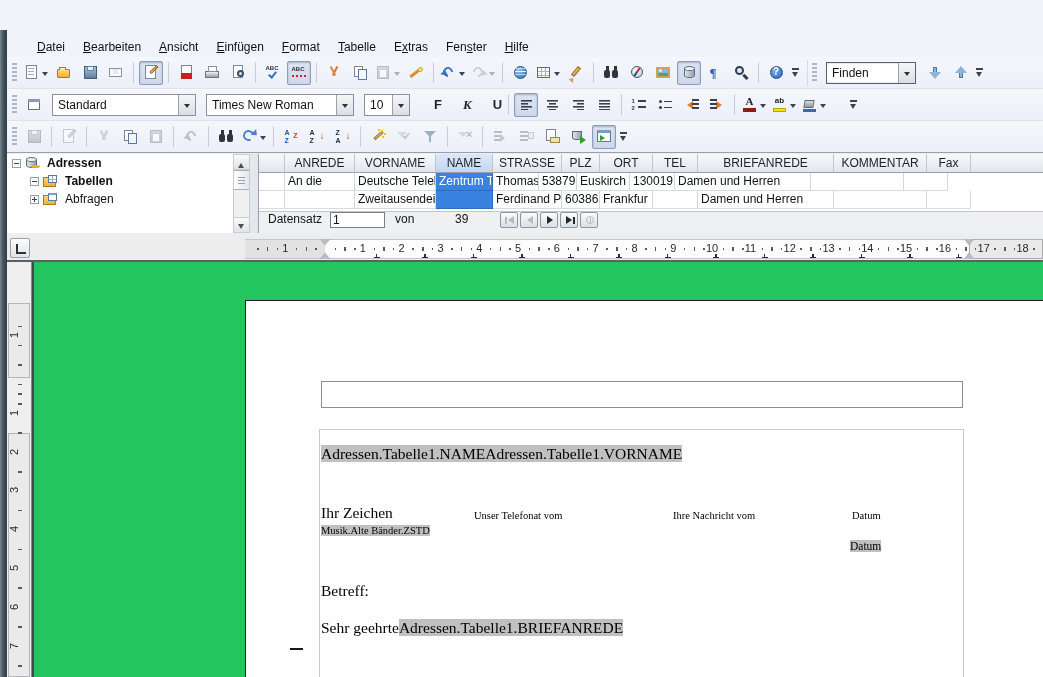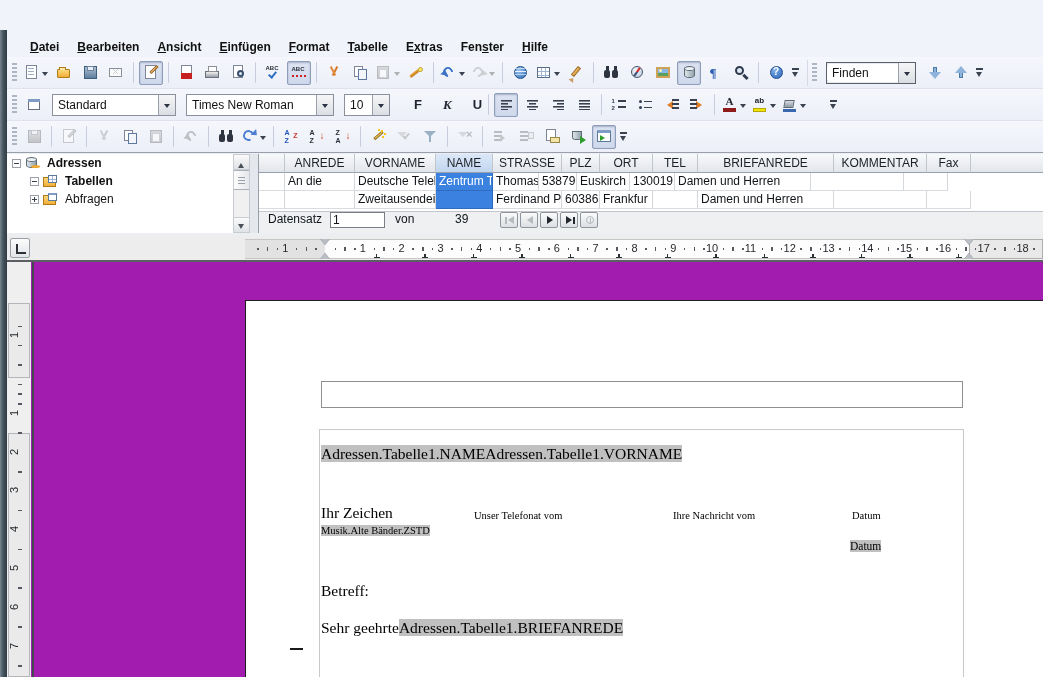--- a/index.html
+++ b/index.html
@@ -18,21 +18,21 @@
   .title-icon{position:relative;width:16px;height:16px;margin:0 6px 0 8px;background:#fdfdfd;border:1px solid #6d798a;}
   .title-icon::before{content:'';position:absolute;left:2px;top:2px;width:9px;height:1px;background:#7f96b4;
     box-shadow:0 3px 0 #7f96b4,0 6px 0 #7f96b4,0 9px 0 #a8b8cc;}
   .title-text{font-size:12.5px;text-shadow:0 1px 3px rgba(0,0,0,.9);letter-spacing:.2px;}
 
   
   .wframe{position:absolute;left:0;top:30px;width:7px;bottom:0;
     background:linear-gradient(90deg,#76858f,#46545e 45%,#2f3c45);z-index:50;}
 
   
-  .menubar{position:absolute;left:7px;top:30px;right:0;height:34px;background:#f1f3fa;display:flex;align-items:center;padding-left:14px;border-bottom:1px solid #e3e6f0;font-weight:bold;}
+  .menubar{position:absolute;left:7px;top:30px;right:0;height:34px;background:#f1f3fa;display:flex;align-items:center;padding-left:21px;border-bottom:1px solid #e3e6f0;}
   .menu-item{font-size:12px;color:#111;padding:4px 9px;white-space:nowrap;}
   .menu-item u{text-decoration:underline;}
 
   
   .toolbar{position:absolute;left:7px;right:0;background:linear-gradient(#f5f7fc,#ecefF8);display:flex;align-items:center;padding-left:3px;}
   .tb1{top:57px;height:32px;border-bottom:1px solid #e0e3ee;}
   .tb2{top:89px;height:32px;border-bottom:1px solid #e0e3ee;}
   .tb3{top:121px;height:31px;}
   .grip{width:5px;height:20px;margin:0 4px 0 2px;flex:0 0 auto;
     background:repeating-linear-gradient(180deg,#aeb6c6 0 2px,transparent 2px 4px);}
@@ -248,21 +248,21 @@
   .hr-zone{position:absolute;top:0;height:20px;}
   .rnum{position:absolute;top:3px;font-size:11px;color:#26292e;font-family:"Liberation Sans",sans-serif;}
   .rdot{position:absolute;width:1.5px;background:#55585e;}
   .tabmark{position:absolute;bottom:1px;width:6px;height:4px;border-bottom:1.5px solid #2c3036;}
   .tabmark::before{content:'';position:absolute;left:2px;bottom:0;width:1.5px;height:3px;background:#2c3036;}
   .indmark{position:absolute;width:0;height:0;}
   .indmark .t{position:absolute;left:-5px;top:0;border:5px solid transparent;border-top:6px solid #b9bdc4;filter:drop-shadow(0 0 .5px #6a6e74);}
   .indmark .b{position:absolute;left:-5px;bottom:-20px;border:5px solid transparent;border-bottom:6px solid #b9bdc4;filter:drop-shadow(0 0 .5px #6a6e74);}
 
   
-  .docarea{position:absolute;left:7px;right:0;top:262px;bottom:0;background:#a21caf;overflow:hidden;}
+  .docarea{position:absolute;left:7px;right:0;top:262px;bottom:0;background:#22c55e;overflow:hidden;}
   .vruler{position:absolute;left:0;top:0;width:24px;bottom:0;background:#efefef;z-index:5;}
   .vr-seg{position:absolute;left:1px;right:1px;border:1px solid #b2b5ba;background:#eaeaea;}
   .vnum{position:absolute;left:4px;font-size:11px;color:#26292e;transform:rotate(-90deg);}
   .vdot{position:absolute;left:11px;height:1.5px;background:#55585e;}
   .docedge{position:absolute;left:25px;top:0;width:2px;bottom:0;background:#45494f;z-index:6;}
   .page{position:absolute;left:238px;top:38px;right:0;bottom:0;background:#fff;border-top:1.5px solid #1f1f1f;border-left:1.5px solid #1f1f1f;}
   .frame1{position:absolute;left:75px;top:80px;width:642px;height:27px;border:1px solid #8f8f8f;}
   .tbound{position:absolute;left:73px;top:128px;width:645px;bottom:0;border-top:1px solid #c9c9c9;border-left:1px solid #c9c9c9;border-right:1px solid #c9c9c9;}
   .dline{position:absolute;white-space:nowrap;font-family:"Liberation Serif",serif;color:#000;}
   .fld{background:#c0c0c0;}
@@ -434,21 +434,21 @@
           <i class="ic ic-ovf"></i>
         </span>
       </span>
   </div>
 
   <div class="toolbar tb2">
     <span class="grip"></span>
     <span class="tbtn">
         <i class="ic ic-styles"></i>
       </span>
-    <span class="combo" style="width:124px;">
+    <span class="combo" style="width:144px;">
       <span class="cval">Standard</span>
       <span class="cbtn"></span>
     </span>
     <span class="combo" style="width:148px;">
       <span class="cval">Times New Roman</span>
       <span class="cbtn"></span>
     </span>
     <span class="combo" style="width:46px;">
       <span class="cval">10</span>
       <span class="cbtn"></span>

